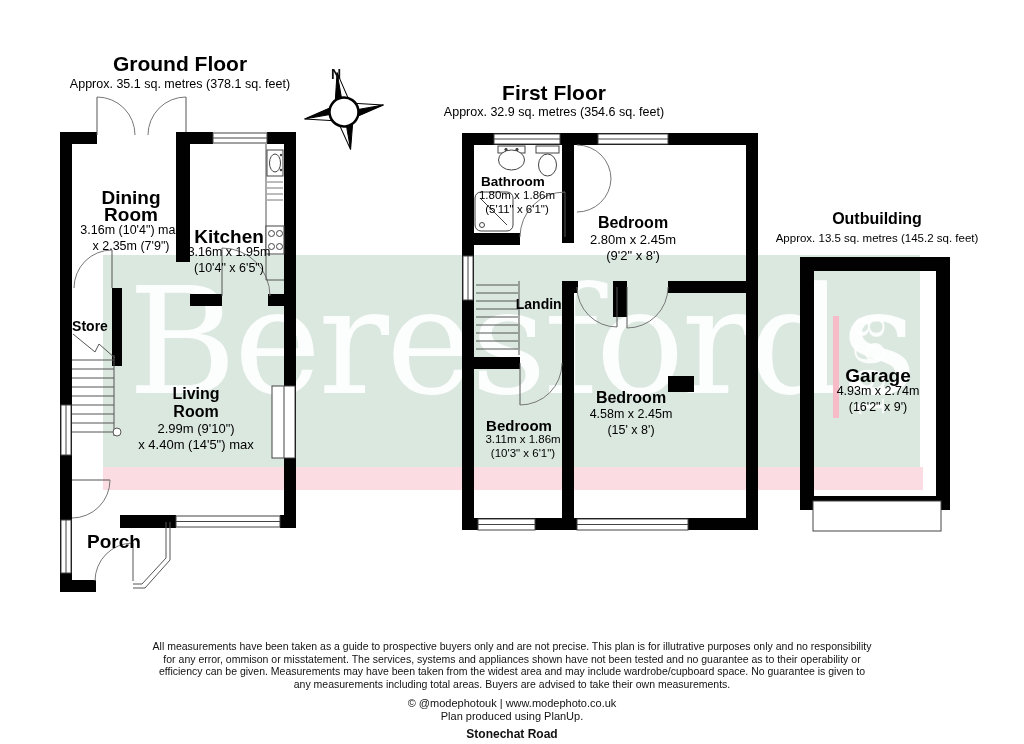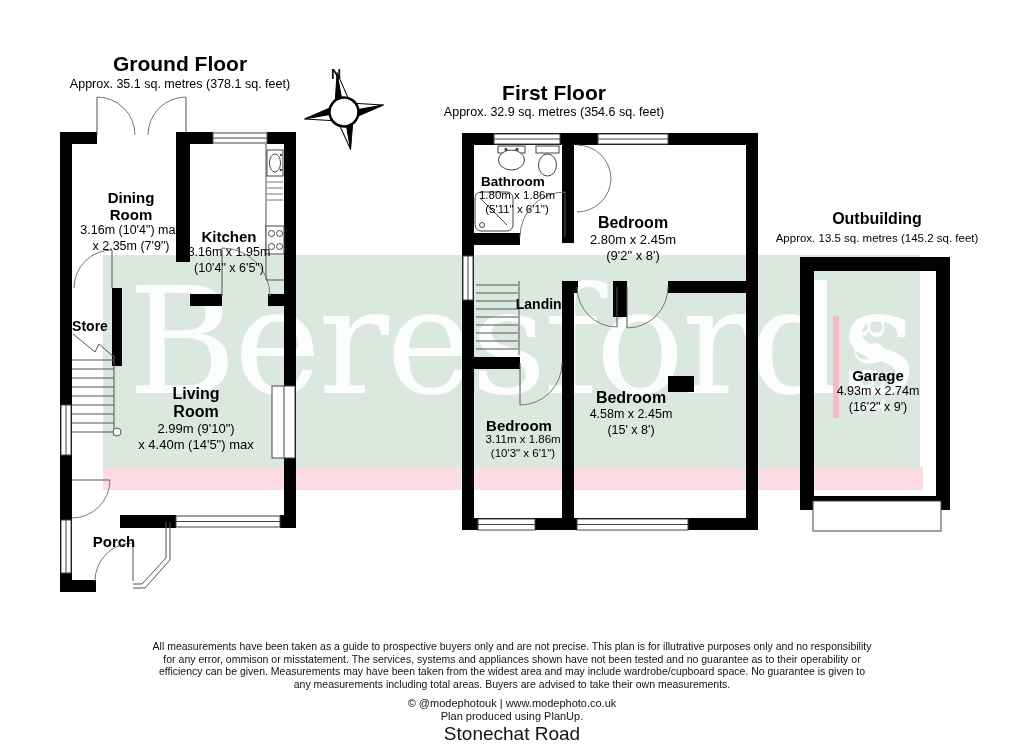--- a/index.html
+++ b/index.html
@@ -19,33 +19,33 @@
            color:rgba(255,255,255,0.88);letter-spacing:1px;white-space:nowrap;}
   
   #plan-svg{position:absolute;left:0;top:0;z-index:3;}
   
   .lbl{position:absolute;z-index:4;transform:translate(-50%,-50%);text-align:center;}
   .floor-title{font-weight:bold;font-size:21px;white-space:nowrap;color:#000;}
   .floor-area{font-size:12.5px;white-space:nowrap;color:#000;}
   .ob-title{font-size:16px;}
   .ob-area{font-size:11.5px;}
   .room-label{display:flex;flex-direction:column;align-items:center;}
-  .room-name{font-weight:bold;font-size:15px;line-height:17px;color:#000;}
+  .room-name{font-weight:bold;font-size:19px;line-height:17px;color:#000;}
   .room-dims{font-size:12.5px;line-height:15.5px;white-space:nowrap;color:#000;}
   .big .room-name{font-size:16px;line-height:18px;}
   .big .room-dims{font-size:13px;line-height:15.5px;}
   .small .room-name{font-size:13.5px;line-height:15px;}
   .small .room-dims{font-size:11.5px;line-height:13.5px;margin-left:8px;}
   .wrapname .room-name{width:66px;text-align:center;}
   .single .room-name{font-size:14px;}
   #north-label{font-weight:bold;font-size:14px;}
   #total-area{font-size:17px;white-space:nowrap;}
   .disc-line{font-size:10.5px;line-height:12.5px;white-space:nowrap;color:#111;}
   .credit{font-size:11px;white-space:nowrap;}
-  #address{font-weight:normal;font-size:19px;white-space:nowrap;}
+  #address{font-weight:bold;font-size:12px;white-space:nowrap;}
 </style>
 </head>
 <body>
 
 <div id="page">
 
   <div id="band-green" class="band"></div>
   <div id="band-pink" class="band"></div>
   <div id="wm-text">Beresfords</div>
   <div id="wm-line"></div>

